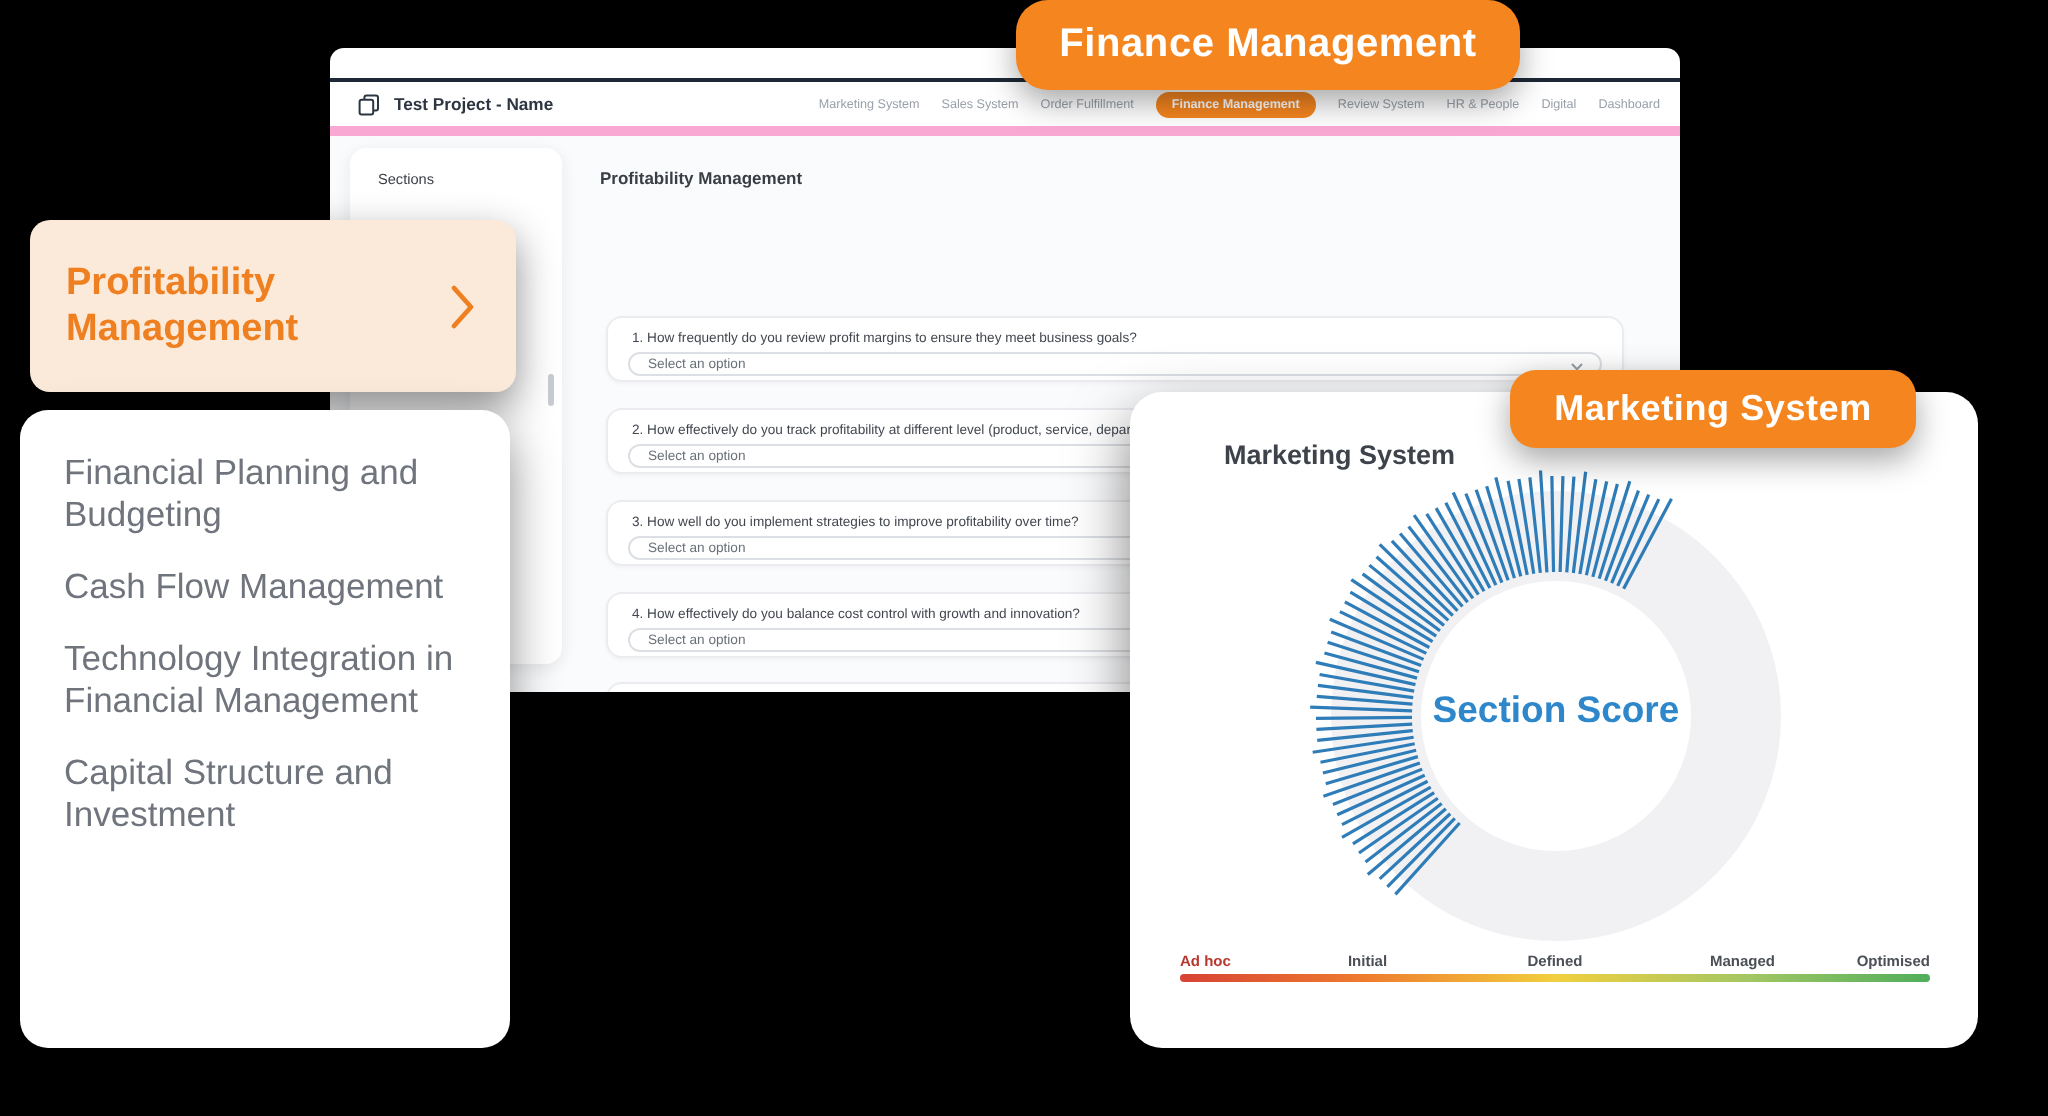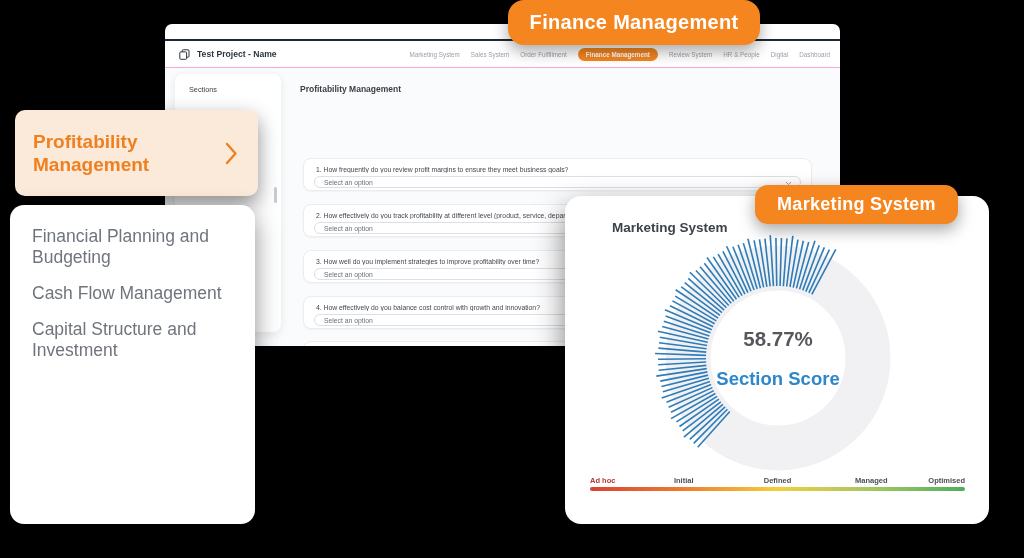--- a/index.html
+++ b/index.html
@@ -18,21 +18,21 @@
           margin-left:12px; display:inline-block; }
   .logo::first-letter { color:#e8702a; }
   .crumbs { margin-left:28px; font-size:6.3px; color:#aab2bd; display:flex; gap:5px; align-items:center; }
   .crumb-home { color:#d6dbe1; }
   .crumb-sep { color:#5d6775; }
   .nav-right { margin-left:auto; display:flex; align-items:center; gap:22px; margin-right:14px; }
   .greeting { font-size:6.5px; font-weight:700; color:#f2f4f6; }
   .logout { display:flex; align-items:center; cursor:pointer; }
 
   .win-header { position:absolute; left:0; top:17px; width:100%; height:27px; background:#fff;
-                border-bottom:1px solid #f9a8d4; display:flex; align-items:center; }
+                border-bottom:5px solid #f9a8d4; display:flex; align-items:center; }
   .proj { display:flex; align-items:center; gap:7px; margin-left:14px; }
   .proj-title { font-size:8.6px; font-weight:600; color:#2c3540; }
   .tabs { margin-left:auto; margin-right:10px; display:flex; align-items:center; gap:11px; }
   .tab { font-size:6.3px; color:#9aa1aa; white-space:nowrap; cursor:pointer; }
   .tab.active { background:#f5851f; color:#fff; font-weight:700; padding:3px 8px; border-radius:9px; }
 
   .content { position:absolute; left:0; top:44px; width:100%; height:278px; background:#fafbfc; }
 
   
   .sections-panel { position:absolute; left:10px; top:6px; width:106px; height:258px;
@@ -193,20 +193,21 @@
   <div class="peach-card">
     <div class="peach-label">Profitability Management</div>
     <svg class="peach-chev" width="13" height="23" viewBox="0 0 13 23">
       <polyline points="2,2 10.5,11.5 2,21" stroke="#ef8021" stroke-width="2.4" fill="none" stroke-linecap="round" stroke-linejoin="round"></polyline>
     </svg>
   </div>
 
   <div class="list-card">
     <div class="list-item">Financial Planning and Budgeting</div>
     <div class="list-item">Cash Flow Management</div>
+    <div class="list-item">Technology Integration in Financial Management</div>
     <div class="list-item">Capital Structure and Investment</div>
   </div>
 
   <div class="mkt-card">
     <div class="mkt-title">Marketing System</div>
 
     <svg class="gauge-svg" id="gauge-svg" width="300" height="252" viewBox="0 0 300 252">
       <circle cx="150" cy="126" r="90" fill="none" stroke-width="45" stroke="#f1f1f4"></circle>
       <g id="gauge-ticks">
           <line x1="183.80" y1="62.43" x2="207.75" y2="17.40" stroke="#2e7cb8" stroke-width="1.6"></line>
@@ -270,21 +271,20 @@
           <line x1="90.90" y1="167.12" x2="51.49" y2="194.53" stroke="#2e7cb8" stroke-width="1.6"></line>
           <line x1="92.85" y1="169.79" x2="54.75" y2="198.99" stroke="#2e7cb8" stroke-width="1.6"></line>
           <line x1="94.92" y1="172.37" x2="55.91" y2="205.22" stroke="#2e7cb8" stroke-width="1.6"></line>
           <line x1="97.11" y1="174.86" x2="61.85" y2="207.43" stroke="#2e7cb8" stroke-width="1.6"></line>
           <line x1="99.41" y1="177.24" x2="65.69" y2="211.39" stroke="#2e7cb8" stroke-width="1.6"></line>
           <line x1="101.82" y1="179.51" x2="69.70" y2="215.18" stroke="#2e7cb8" stroke-width="1.6"></line>
         </g>
     </svg>
 
     <div class="score-wrap">
-      <div class="score-value">58.77%</div>
       <div class="score-label">Section Score</div>
     </div>
 
     <div class="scale">
       <span class="scale-label p0">Ad hoc</span>
       <span class="scale-label p1">Initial</span>
       <span class="scale-label p2">Defined</span>
       <span class="scale-label p3">Managed</span>
       <span class="scale-label p4">Optimised</span>
       <div class="scale-bar" id="scale-bar" style="background: linear-gradient(90deg, rgb(216, 67, 53), rgb(238, 125, 46), rgb(242, 207, 62), rgb(165, 199, 99), rgb(79, 174, 92));"></div>

